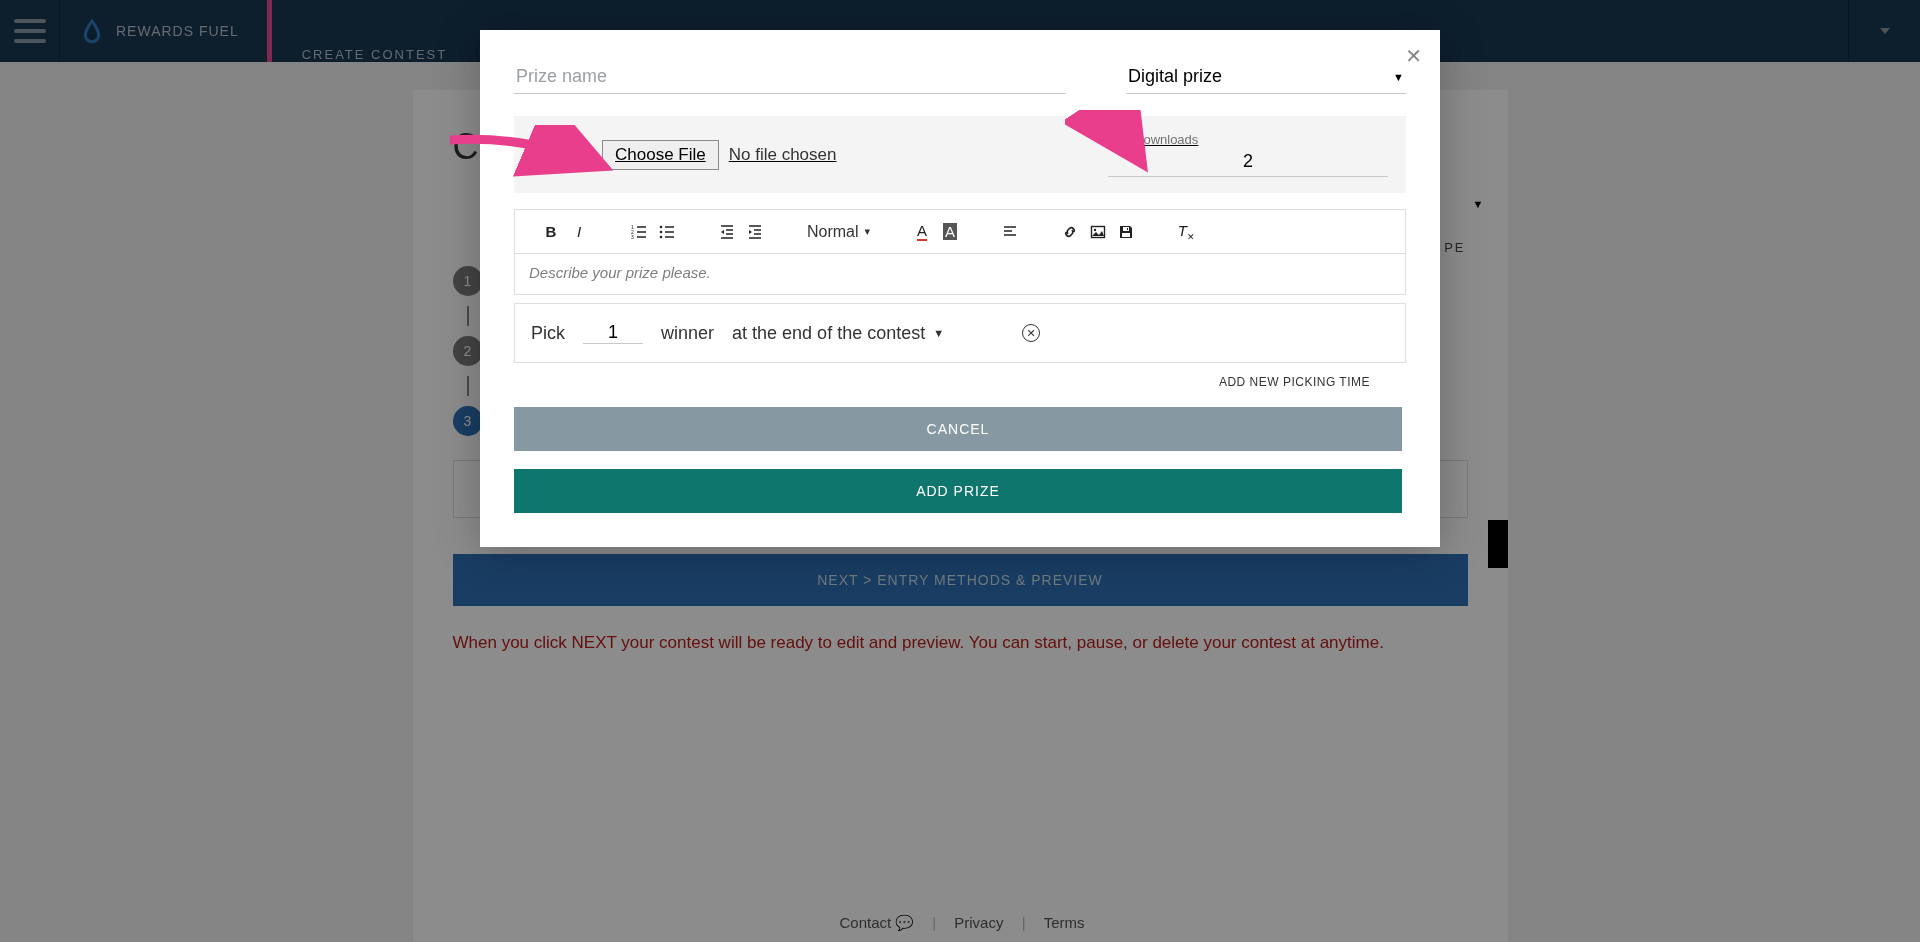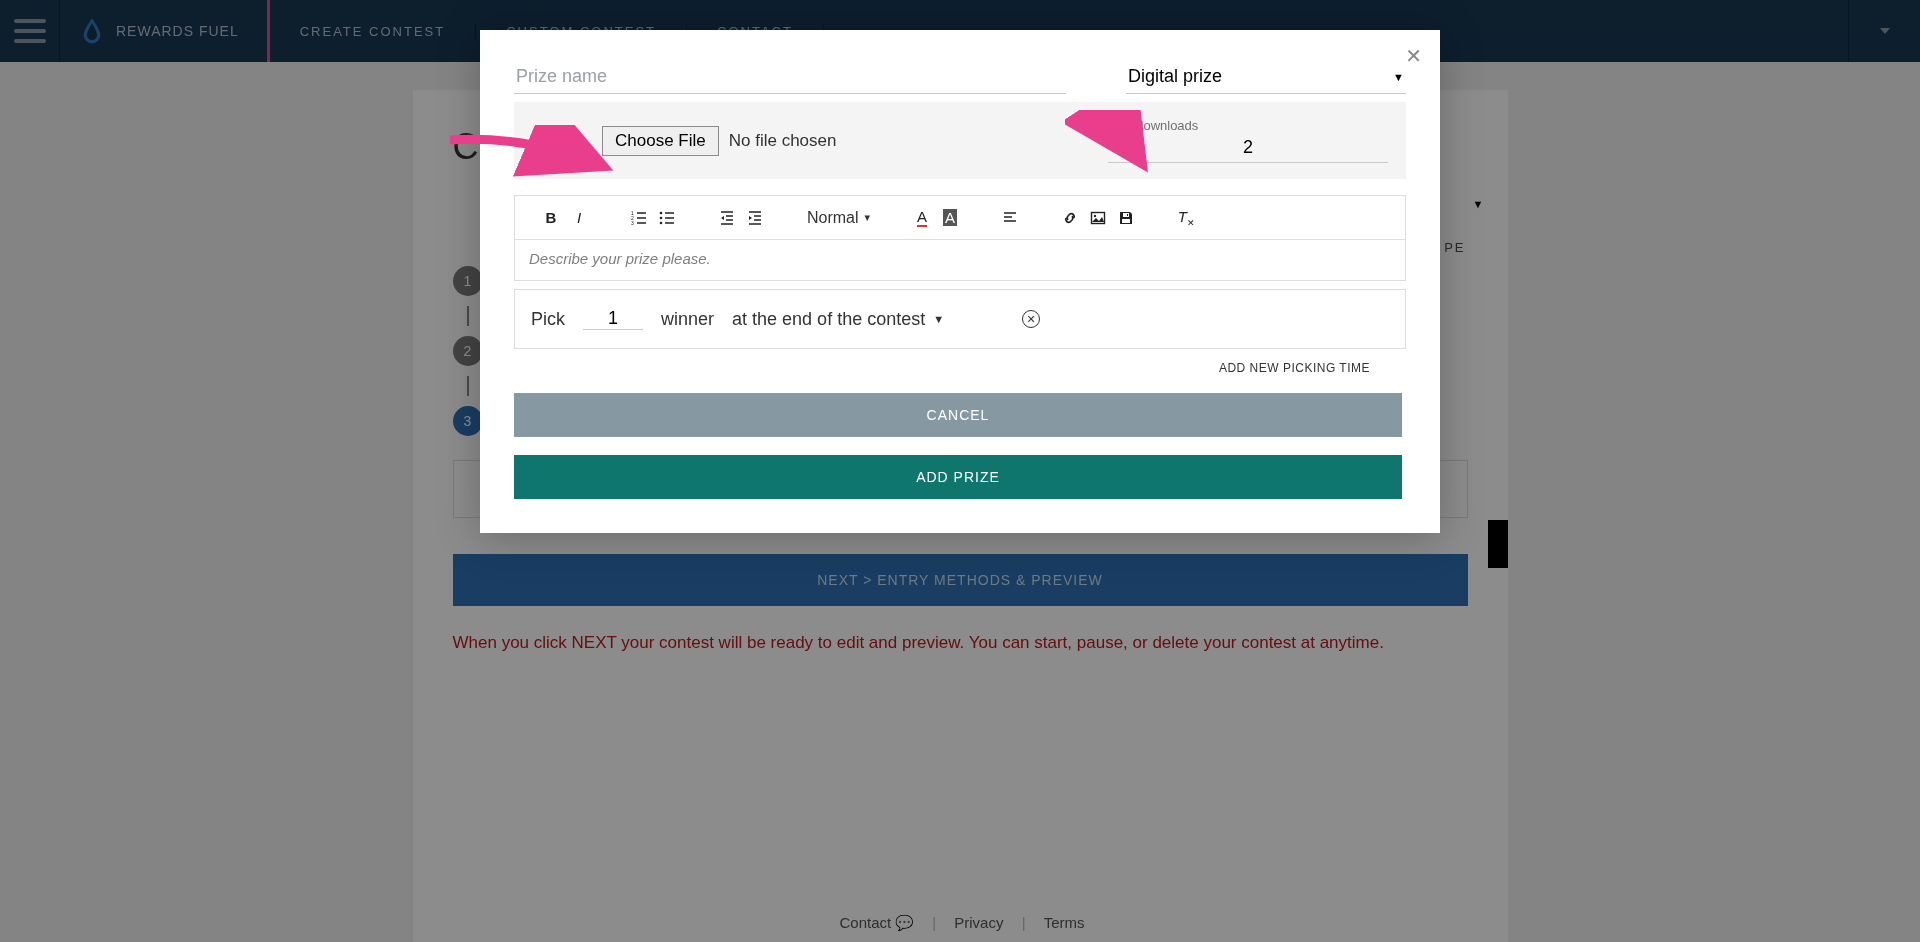--- a/index.html
+++ b/index.html
@@ -30,28 +30,28 @@
     flex-direction: column;
     justify-content: center;
     align-items: center;
     gap: 6px;
     border-right: 1px solid #12293d;
     cursor: pointer;
   }
   .hamburger span { width: 32px; height: 4px; background: #8a9aa8; border-radius: 2px; }
   .brand {
     display: flex; align-items: center; padding: 0 28px 0 22px;
-    border-right: 3px solid #ec4899;
+    border-right: 5px solid #ec4899;
     letter-spacing: 1px; font-size: 14px; color: #b7c2cd;
   }
   .brand .drop {
     width: 20px; height: 26px; margin-right: 14px;
     display: inline-flex; align-items: center; justify-content: center;
   }
-  .nav-inner { display:flex; align-items:center; }
+  .nav-inner { display:flex; align-items:flex-end; }
   .nav-item {
     display: flex; align-items: center; padding: 0 30px;
     border-right: 1px solid #12293d;
     font-size: 13px; letter-spacing: 2px; color:#b7c2cd;
     cursor: pointer;
   }
   .nav-right { margin-left: auto; width: 72px; border-left:1px solid #12293d;
     display:flex; align-items:center; justify-content:center; cursor:pointer; }
   .nav-right .tri { width:0;height:0;border-left:5px solid transparent;border-right:5px solid transparent;border-top:6px solid #8a9aa8; }
 
@@ -105,37 +105,37 @@
 
   
   .modal {
     position:absolute; top:30px; left:50%; transform:translateX(-50%);
     width: 960px; background:#fff; z-index:60; padding: 30px 34px 34px;
     box-shadow: 0 4px 40px rgba(0,0,0,.25);
   }
   .modal .close {
     position:absolute; top:14px; right:18px; font-size:20px; color:#888; cursor:pointer;
   }
-  .row1 { display:flex; gap:60px; align-items:flex-end; margin-bottom: 8px; }
+  .row1 { display:flex; gap:60px; align-items:flex-end; margin-bottom: 22px; }
   .field { position:relative; }
   .underline-input {
     border:none; border-bottom:1px solid #c9c9c9; font-size:18px; padding:6px 2px; width:100%;
     outline:none; background:transparent;
   }
   .underline-input::placeholder{ color:#9aa0a6; }
   .prize-name { flex:1; max-width: 590px; }
   .prize-type { width: 280px; position:relative; }
   .prize-type .sel {
     border-bottom:1px solid #c9c9c9; font-size:18px; padding:4px 2px 6px; cursor:pointer;
     display:flex; justify-content:space-between; align-items:center;
   }
   .caret-sm { font-size:11px; }
 
   .filebar {
-    background:#f4f4f4; padding: 16px 18px; display:flex; align-items:center; margin-bottom: 16px;
+    background:#f4f4f4; padding: 16px 18px; display:flex; align-items:center; margin-bottom: 16px; text-decoration: underline;
   }
   .choose-file-btn {
     background:#efefef; border:1px solid #8a8a8a; padding:4px 12px; font-size:17px; cursor:pointer; margin-left:70px;
   }
   .file-status { margin-left:10px; font-size:17px; color:#333; }
   .maxdl { margin-left:auto; width: 280px; }
   .maxdl-label { font-size:13px; color:#717171; }
   .maxdl-input {
     border:none; border-bottom:1px solid #c9c9c9; width:100%; text-align:center;
     font-size:18px; padding:4px 0; outline:none; background:transparent;

